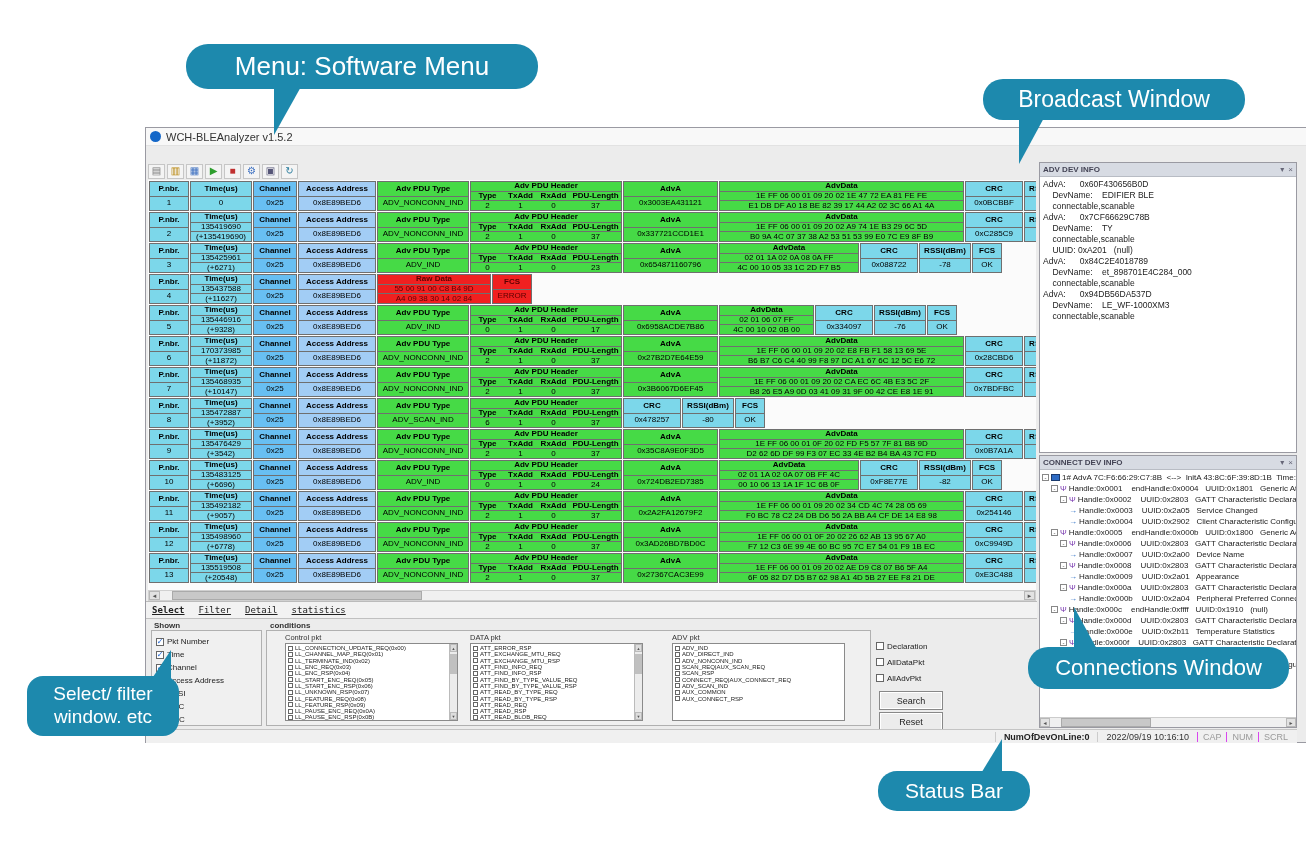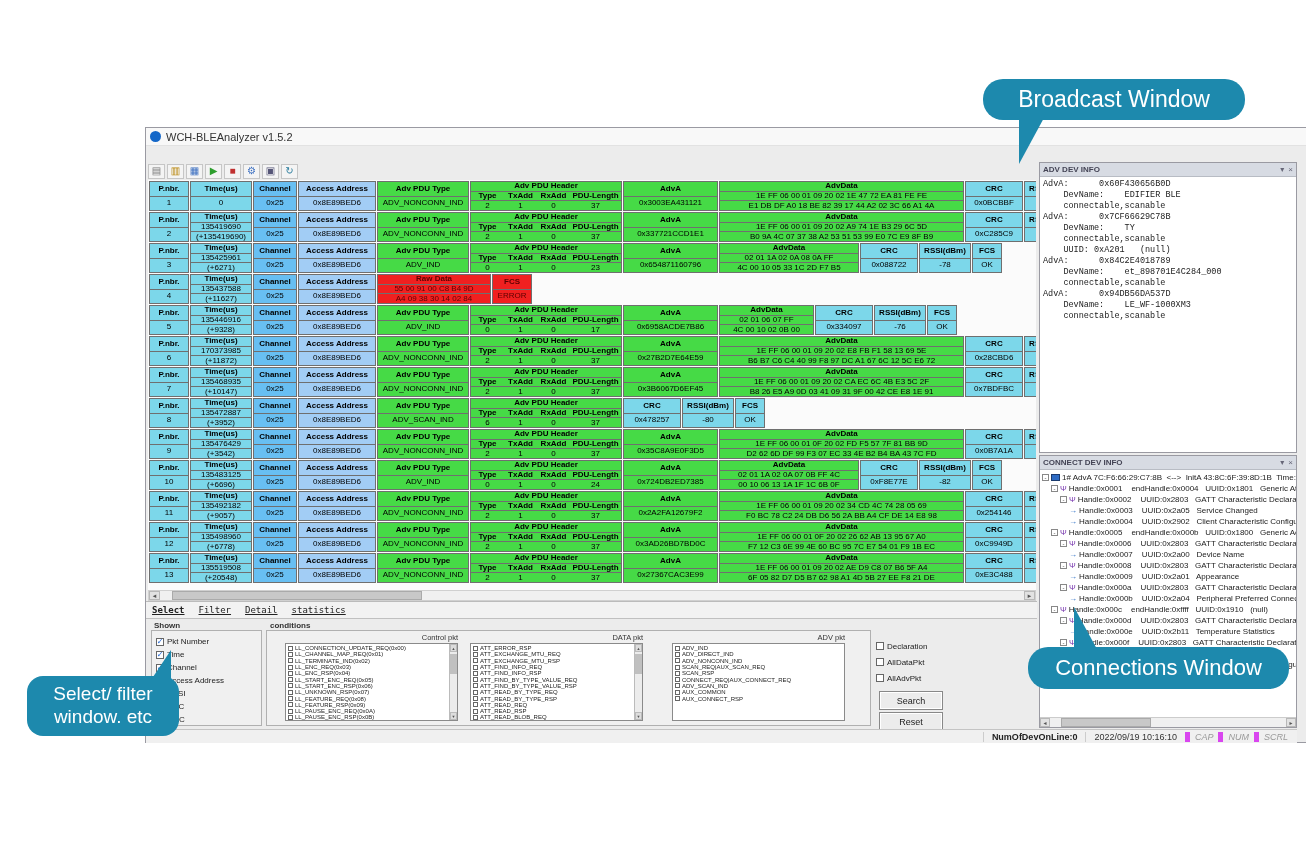--- a/index.html
+++ b/index.html
@@ -45,21 +45,21 @@
   
   .hscroll{position:absolute;left:2px;top:462px;width:888px;height:11px;background:#f0f0f0;
        border:1px solid #d0d0d0;display:flex;align-items:stretch;box-sizing:border-box;}
   .harrow{width:11px;background:#e2e2e2;border:1px solid #b8b8b8;font-size:6px;display:flex;
        align-items:center;justify-content:center;color:#555;flex:none;box-sizing:border-box;}
   .htrack{flex:1;position:relative;}
   .hthumb{position:absolute;left:12px;top:0;height:100%;width:250px;background:#c8c8c8;border:1px solid #aaa;box-sizing:border-box;}
 
   
   .filterpanel{position:absolute;left:0;top:473px;width:891px;height:128px;background:#ececec;
-       border-top:1px solid #bbb;box-sizing:border-box;text-align:right;}
+       border-top:1px solid #bbb;box-sizing:border-box;}
   .tabs{height:16px;border-bottom:1px solid #c0c0c0;display:flex;align-items:center;padding-left:6px;
        gap:14px;font-family:"DejaVu Sans Mono",monospace;font-size:9px;color:#222;background:#f2f2f2;}
   .tab{text-decoration:underline;white-space:nowrap;}
   .tab.active{font-weight:bold;}
   .filterbody{position:relative;height:111px;}
   .grouplabel{position:absolute;font-size:8px;color:#333;font-weight:bold;}
   .shownlbl{left:8px;top:2px;}
   .condlbl{left:124px;top:2px;}
   .groupbox{position:absolute;border:1px solid #b0b0b0;background:#f0f0f0;box-sizing:border-box;}
   .shownbox{left:5px;top:11px;width:111px;height:96px;padding:4px 2px 2px 4px;}
@@ -91,21 +91,21 @@
   
   .dock{position:absolute;left:893px;top:34px;width:258px;height:567px;}
   .panel{position:absolute;left:0;width:258px;border:1px solid #9a9aa2;box-sizing:border-box;background:#bef264;}
   .p-adv{top:0;height:291px;}
   .p-con{top:293px;height:273px;}
   .ptitle{height:14px;background:#d7dbe3;border-bottom:1px solid #b8bcc4;display:flex;align-items:center;
        font-size:8px;font-weight:bold;color:#445;padding:0 3px;box-sizing:border-box;}
   .ptitle .sp{flex:1;}
   .picon{font-size:8px;color:#667;margin-left:4px;font-weight:normal;}
   .pcontent{position:relative;overflow:hidden;background:#fff;padding-top:2px;box-sizing:border-box;}
-  .p-adv .pcontent{height:275px;font-family:Liberation Mono, monospace;}
+  .p-adv .pcontent{height:275px;}
   .p-con .pcontent{height:247px;}
   .aline{font-size:8.5px;line-height:11px;white-space:pre;color:#222;padding-left:3px;overflow:hidden;}
   .tline{display:flex;align-items:center;height:11px;font-size:8px;white-space:pre;color:#222;gap:2px;overflow:hidden;}
   .expander{width:7px;height:7px;border:1px solid #888;background:#fff;font-size:6px;line-height:1;
        display:inline-flex;align-items:center;justify-content:center;color:#333;flex:none;box-sizing:border-box;}
   .tico{flex:none;font-size:8px;line-height:1;}
   .tico.fork{color:#7a3ab0;}
   .tico.val{color:#2a6ec4;}
   .tico.dev{width:9px;height:7px;background:#2e6bc4;border:1px solid #1a3a6e;box-sizing:border-box;}
   .ttext{overflow:hidden;}
@@ -113,21 +113,21 @@
        display:flex;box-sizing:border-box;}
   .hs2 .harrow{width:10px;font-size:5px;}
   .hs2 .hthumb{width:90px;left:11px;}
 
   
   .statusbar{position:absolute;left:0;top:601px;width:1151px;height:14px;background:#f0f0f0;
        border-top:1px solid #c4c4c4;display:flex;align-items:center;justify-content:flex-end;
        font-size:9px;box-sizing:border-box;padding-right:4px;}
   .sb-dev{font-weight:bold;color:#222;padding:0 8px;border-left:1px solid #ccc;white-space:nowrap;}
   .sb-time{color:#333;padding:0 8px;border-left:1px solid #ccc;white-space:nowrap;}
-  .sb-flag{color:#999;padding:0 5px;border-left:5px solid #d946ef;white-space:nowrap;font-style:italic;}
+  .sb-flag{color:#999;padding:0 5px;border-left:1px solid #d946ef;white-space:nowrap;}
 
   
   .bubble{position:absolute;background:var(--accent,#1d89ad);color:#fff;display:flex;flex-direction:column;
        align-items:center;justify-content:center;z-index:60;text-align:center;line-height:1.2;}
   .tail{position:absolute;width:0;height:0;}
   .b-menu{left:186px;top:44px;width:352px;height:45px;border-radius:22px;font-size:26px;}
   .b-menu .tail{left:88px;bottom:-46px;border-top:50px solid var(--accent,#1d89ad);border-right:28px solid transparent;}
   .b-tools{left:2px;top:133px;width:124px;height:38px;border-radius:19px;font-size:21px;}
   .b-tools .tail{right:-14px;top:12px;border-left:16px solid var(--accent,#1d89ad);border-top:7px solid transparent;border-bottom:7px solid transparent;}
   .b-display{left:548px;top:91px;width:207px;height:39px;border-radius:19px;font-size:22px;}
@@ -1155,26 +1155,34 @@
 
     <div class="statusbar">
       <span class="sb-dev">NumOfDevOnLine:0</span>
       <span class="sb-time">2022/09/19 10:16:10</span>
       <span class="sb-flag">CAP</span>
       <span class="sb-flag">NUM</span>
       <span class="sb-flag">SCRL</span>
     </div>
   </div>
 
+  <div class="bubble b-menu">
+    <span>Menu: Software Menu</span>
+      <i class="tail"></i>
+  </div>
   <div class="bubble b-broadcast">
     <span>Broadcast Window</span>
       <i class="tail"></i>
   </div>
   <div class="bubble b-connections">
     <span>Connections Window</span>
       <i class="tail"></i>
   </div>
   <div class="bubble b-select">
     <span>Select/  filter</span>
     <span>window. etc</span>
     <i class="tail"></i>
   </div>
+  <div class="bubble b-status">
+    <span>Status Bar</span>
+      <i class="tail"></i>
+  </div>
 </div>
 
 </body></html>

